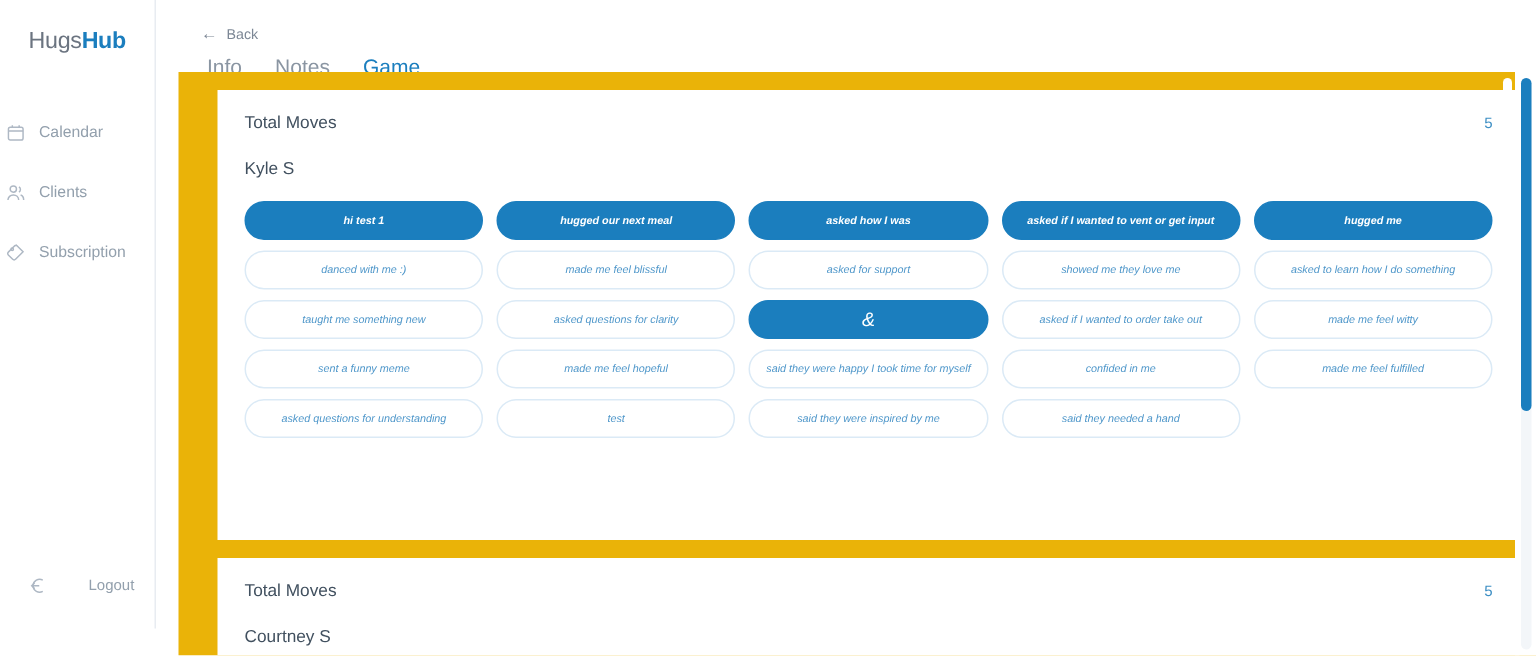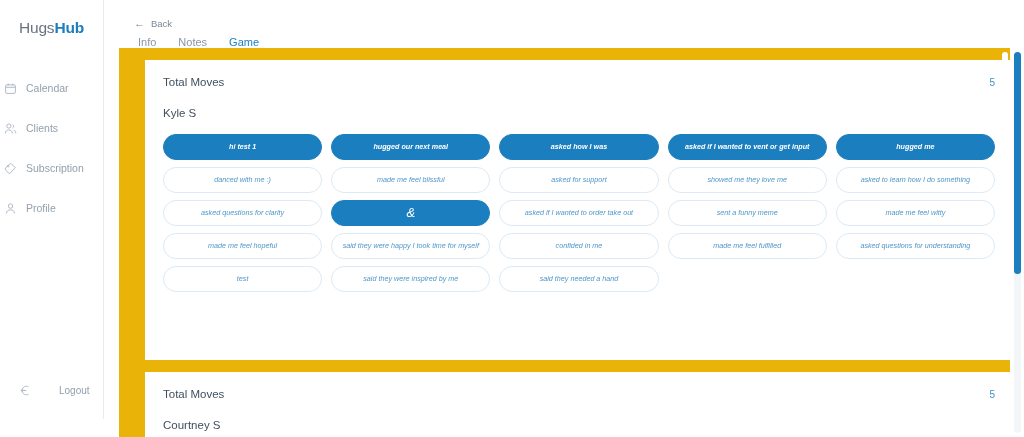--- a/index.html
+++ b/index.html
@@ -86,21 +86,21 @@
     cursor: pointer;
   }
   .back-arrow { font-size: 11px; line-height: 1; color: #7c8795; }
   .tabs {
     display: flex;
     gap: 22px;
     margin-top: 5px;
     padding-left: 4px;
   }
   .tab {
-    font-size: 11px;
+    font-size: 14px;
     color: #8a95a2;
     padding-bottom: 3px;
     cursor: pointer;
     border-bottom: 2px solid transparent;
   }
   .tab.active {
     color: #1b7ebe;
     border-bottom-color: #1b7ebe;
   }
 
@@ -238,29 +238,20 @@
         <span>Clients</span>
       </div>
       <div class="nav-item">
         <span class="nav-ico">
           <svg viewBox="0 0 16 16" fill="none" stroke="#aeb8c4" stroke-width="1.2">
             <path d="M8.6 1.8 14 7.2l-6.2 6.2a1.6 1.6 0 0 1-2.3 0L1.9 9.8a1.6 1.6 0 0 1 0-2.3L7.2 2.2z"></path>
             <circle cx="5.1" cy="5.1" r="1"></circle>
           </svg>
         </span>
         <span>Subscription</span>
-      </div>
-      <div class="nav-item">
-        <span class="nav-ico">
-          <svg viewBox="0 0 16 16" fill="none" stroke="#aeb8c4" stroke-width="1.2">
-            <circle cx="8" cy="5" r="2.7"></circle>
-            <path d="M3 14c0-2.6 2.2-4.4 5-4.4S13 11.4 13 14"></path>
-          </svg>
-        </span>
-        <span>Profile</span>
       </div>
     </nav>
 
     <div class="logout">
       <span class="nav-ico">
         <svg viewBox="0 0 16 16" fill="none" stroke="#aeb8c4" stroke-width="1.2">
           <path d="M10.5 3.4A5.3 5.3 0 1 0 10.5 12.6"></path>
           <path d="M7.6 8h-6M3.8 5.6 1.4 8l2.4 2.4"></path>
         </svg>
       </span>
@@ -294,25 +285,26 @@
           <div class="tile on">hi test 1</div>
           <div class="tile on">hugged our next meal</div>
           <div class="tile on">asked how I was</div>
           <div class="tile on">asked if I wanted to vent or get input</div>
           <div class="tile on">hugged me</div>
           <div class="tile off">danced with me :)</div>
           <div class="tile off">made me feel blissful</div>
           <div class="tile off">asked for support</div>
           <div class="tile off">showed me they love me</div>
           <div class="tile off">asked to learn how I do something</div>
+          <div class="tile off">taught me something new</div>
           <div class="tile off">asked questions for clarity</div>
           <div class="tile on glyph">&amp;</div>
           <div class="tile off">asked if I wanted to order take out</div>
+          <div class="tile off">made me feel witty</div>
           <div class="tile off">sent a funny meme</div>
-          <div class="tile off">made me feel witty</div>
           <div class="tile off">made me feel hopeful</div>
           <div class="tile off">said they were happy I took time for myself</div>
           <div class="tile off">confided in me</div>
           <div class="tile off">made me feel fulfilled</div>
           <div class="tile off">asked questions for understanding</div>
           <div class="tile off">test</div>
           <div class="tile off">said they were inspired by me</div>
           <div class="tile off">said they needed a hand</div>
         </div>
       </section>

